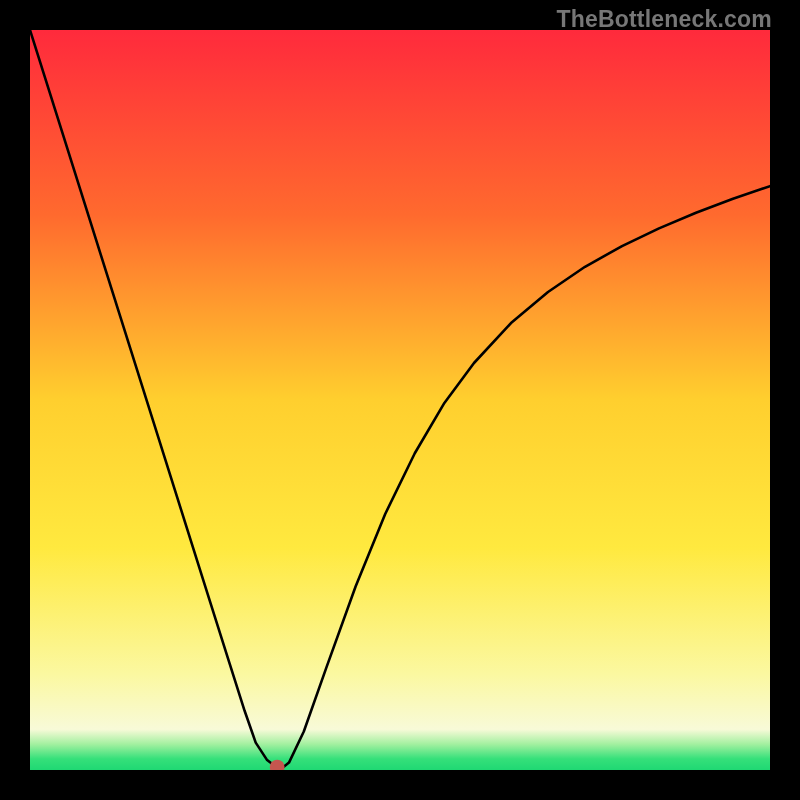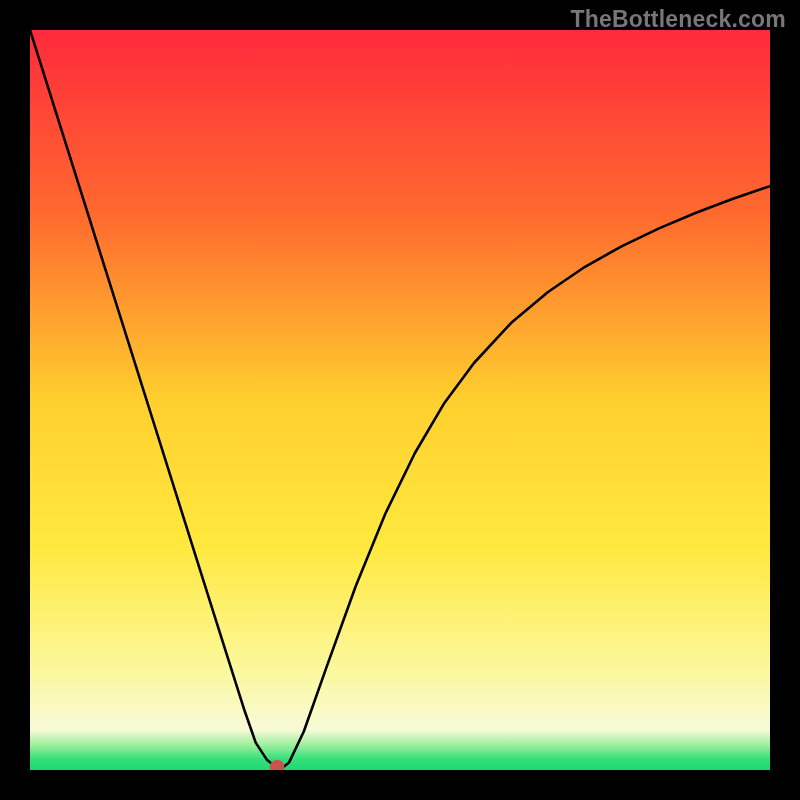--- a/index.html
+++ b/index.html
@@ -20,21 +20,21 @@
   .plot-area {
     position: absolute;
     left: 30px;
     top: 30px;
     width: 740px;
     height: 740px;
   }
   .watermark {
     position: absolute;
     top: 6px;
-    right: 14px;
+    right: 28px;
     color: #777;
     font-size: 23px;
     font-weight: 600;
     letter-spacing: 0.2px;
     user-select: none;
   }
   svg { display: block; }
 </style>
 </head>
 <body>

